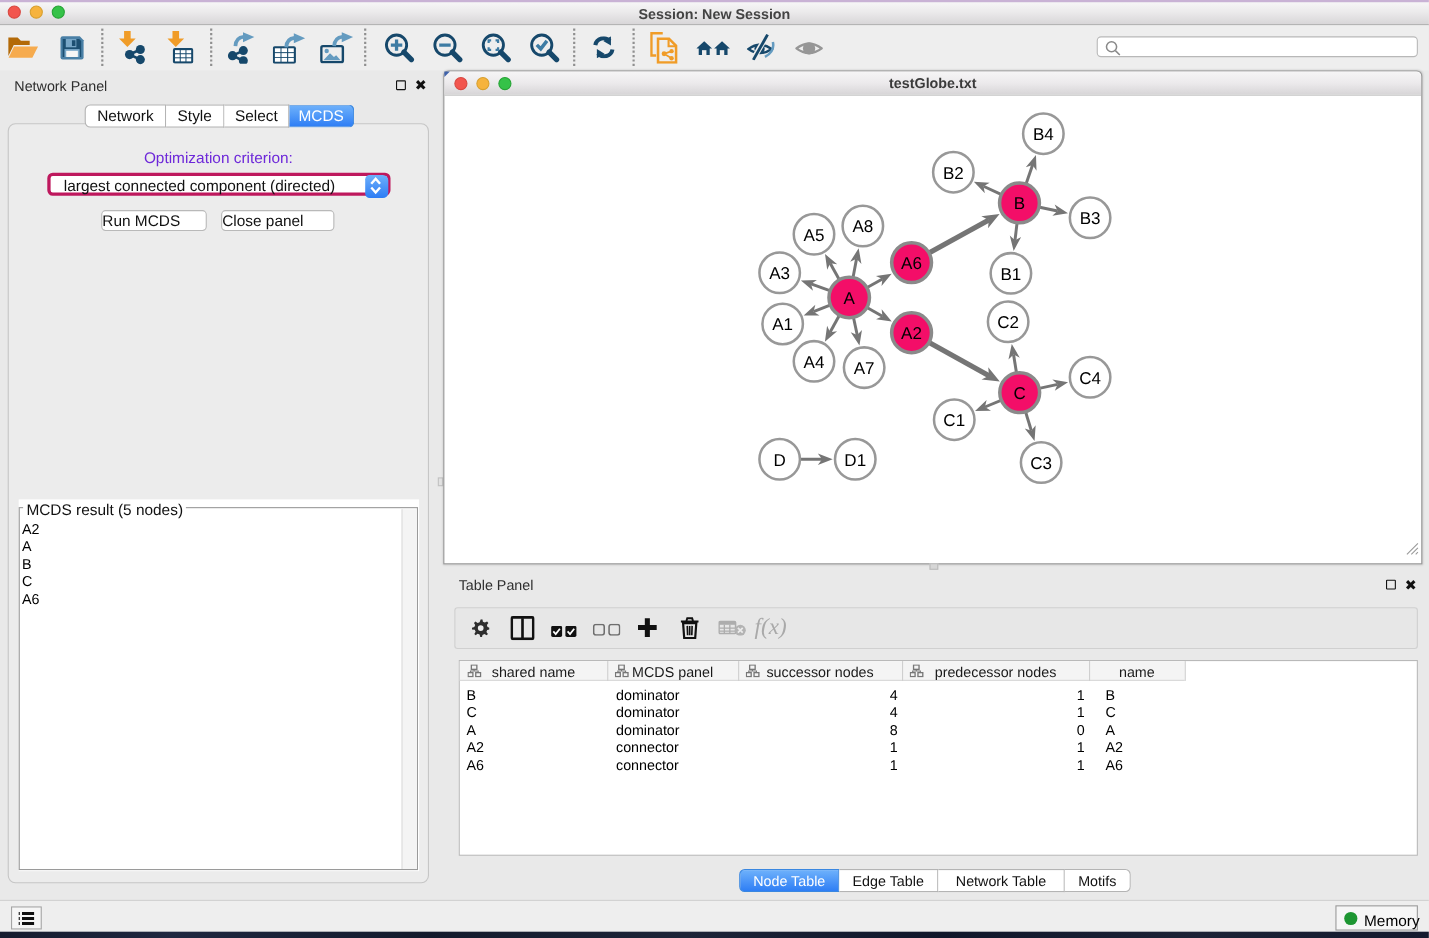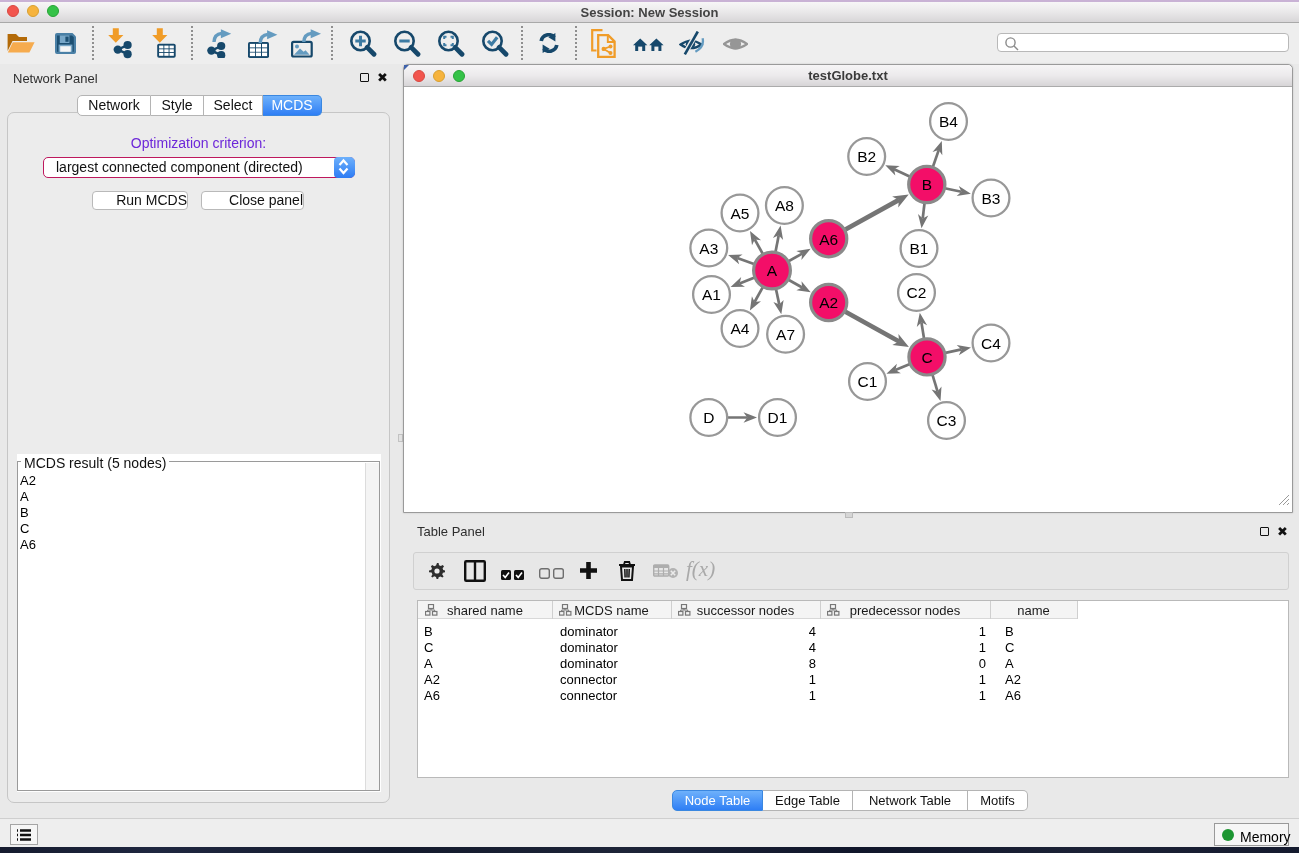--- a/index.html
+++ b/index.html
@@ -33,26 +33,26 @@
 .tabgrp { position:absolute; display:flex; font-size:14px; }
 .tabgrp .tab { background:#fff; border:1px solid #b4b4b4; border-left:none;
   color:#111; text-align:center; line-height:19px; height:21px; }
 .tabgrp .tab:first-child { border-left:1px solid #b4b4b4; border-radius:5px 0 0 5px; }
 .tabgrp .tab:last-child { border-radius:0 5px 5px 0; }
 .tabgrp .tab.sel { background:linear-gradient(#6eb1fb,#2e7ef5); color:#fff; border-color:#3a87e0; }
 #cp-tabs { left:77px; top:95px; }
 #cp-tabs .tab { padding:0; }
 #opt-label { left:8px; top:135px; width:381px; text-align:center; font-size:14px; color:#6d28d9; }
 #dropdown { left:43px; top:157px; width:312px; height:21px; background:#fff;
-  border:1px solid #be185d; border-radius:5px; font-size:14px; color:#111;
+  border:3px solid #be185d; border-radius:5px; font-size:14px; color:#111;
   line-height:19px; padding-left:12px; }
 #dropdown .cap { position:absolute; right:-1px; top:-1px; width:21px; height:21px;
   border-radius:4px 5px 5px 4px; background:linear-gradient(#6db0fb,#2d7cf4); }
 .btn { position:absolute; height:19px; background:#fff; border:1px solid #b9b9b9;
-  border-radius:4px; font-size:14px; color:#111; text-align:right; line-height:17px; }
+  border-radius:4px; font-size:14px; color:#111; text-align:left; line-height:17px; }
 #mcds-box { left:17px; top:454px; width:364px; height:338px; background:#fff; }
 #mcds-border { left:17px; top:461px; width:363px; height:330px; border:1px solid #9a9a9a; }
 #mcds-legend { left:21px; top:455px; background:#fff; padding:0 3px; font-size:14px; color:#111; }
 #mcds-list { left:20px; top:473px; font-size:13px; color:#000; line-height:16px; }
 #mcds-scroll { left:365px; top:463px; width:14px; height:327px; background:#f4f4f4; border-left:1px solid #dcdcdc; }
 
 
 #netwin { left:403px; top:64px; width:890px; height:449px; background:#fff;
   border:1px solid #9a9a9a; border-radius:5px 5px 0 0;
   box-shadow:0 0 2px rgba(0,0,0,0.18); }
@@ -430,21 +430,21 @@
           <path d="M6,4.5 L6,6 M2.7,7.5 L2.7,6 L9.7,6 L9.7,7.5" fill="none" stroke="#777" stroke-width="1"></path>
         </svg></div>
 <div class="th-lab" style="left:0px; width:134px; text-align:center;">shared name</div>
 <div class="th-div" style="left:134px;"></div>
 <div style="position:absolute; left:141px; top:3px;"><svg width="13" height="12">
           <rect x="3.5" y="0.5" width="5" height="4" fill="none" stroke="#777" stroke-width="1.2"></rect>
           <rect x="0.5" y="7.5" width="4.4" height="3.6" fill="none" stroke="#777" stroke-width="1.2"></rect>
           <rect x="7.5" y="7.5" width="4.4" height="3.6" fill="none" stroke="#777" stroke-width="1.2"></rect>
           <path d="M6,4.5 L6,6 M2.7,7.5 L2.7,6 L9.7,6 L9.7,7.5" fill="none" stroke="#777" stroke-width="1"></path>
         </svg></div>
-<div class="th-lab" style="left:134px; width:119px; text-align:center;">MCDS name</div>
+<div class="th-lab" style="left:134px; width:119px; text-align:center;">MCDS panel</div>
 <div class="th-div" style="left:253px;"></div>
 <div style="position:absolute; left:260px; top:3px;"><svg width="13" height="12">
           <rect x="3.5" y="0.5" width="5" height="4" fill="none" stroke="#777" stroke-width="1.2"></rect>
           <rect x="0.5" y="7.5" width="4.4" height="3.6" fill="none" stroke="#777" stroke-width="1.2"></rect>
           <rect x="7.5" y="7.5" width="4.4" height="3.6" fill="none" stroke="#777" stroke-width="1.2"></rect>
           <path d="M6,4.5 L6,6 M2.7,7.5 L2.7,6 L9.7,6 L9.7,7.5" fill="none" stroke="#777" stroke-width="1"></path>
         </svg></div>
 <div class="th-lab" style="left:253px; width:149px; text-align:center;">successor nodes</div>
 <div class="th-div" style="left:402px;"></div>
 <div style="position:absolute; left:409px; top:3px;"><svg width="13" height="12">

